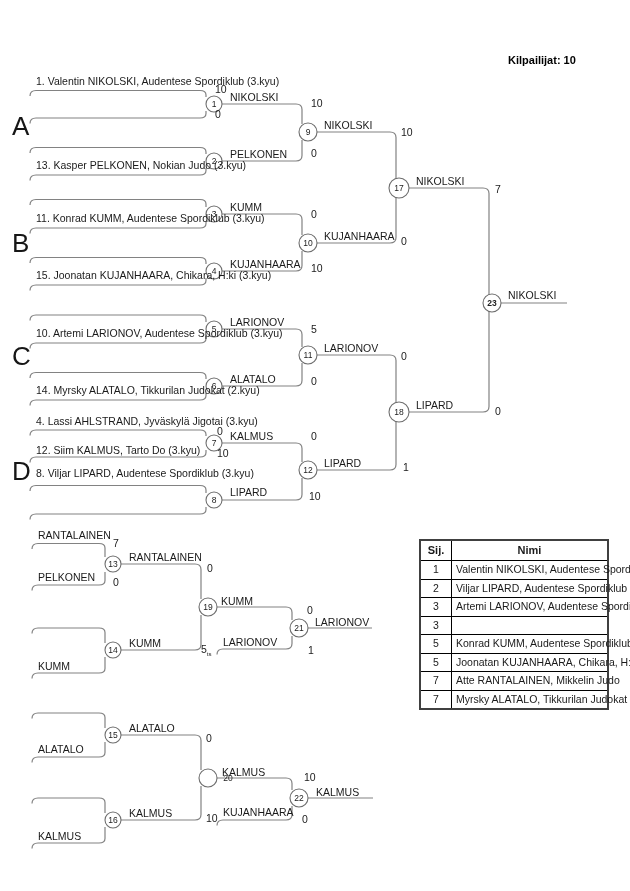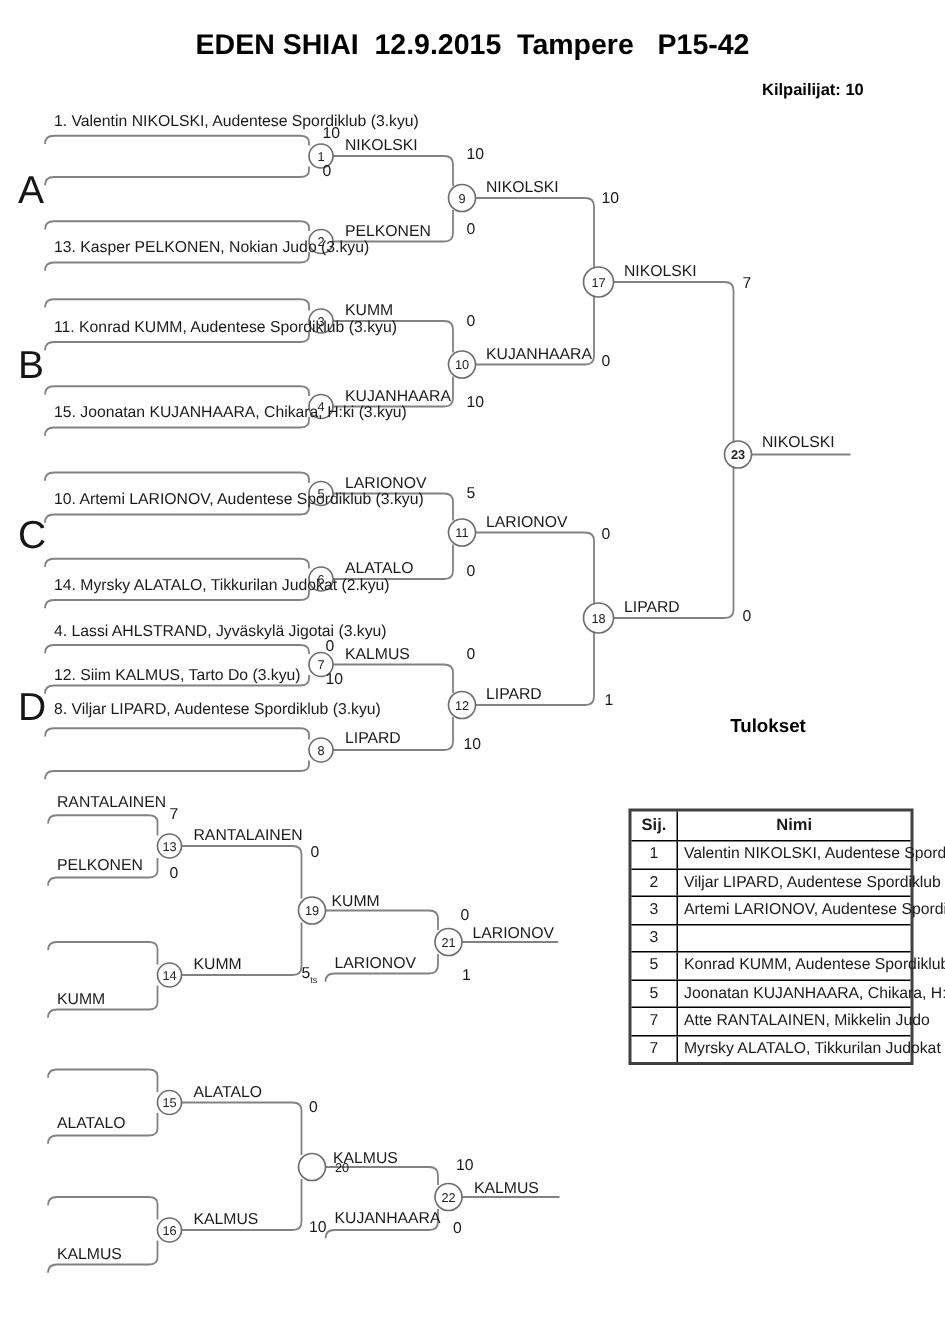--- a/index.html
+++ b/index.html
@@ -105,21 +105,20 @@
       <circle cx="113" cy="650" r="8"></circle>
       <circle cx="208" cy="607" r="9"></circle>
       <circle cx="299" cy="628" r="9"></circle>
       <circle cx="113" cy="735" r="8"></circle>
       <circle cx="113" cy="820" r="8"></circle>
       <circle cx="208" cy="778" r="9"></circle>
       <circle cx="299" cy="798" r="9"></circle>
     </g>
   </svg>
 
-  <div class="title">EDEN SHIAI  12.9.2015  Tampere   P15-42</div>
   <div class="kilp">Kilpailijat: 10</div>
 
   <div class="sec" style="left:12px;top:113px;">A</div>
   <div class="sec" style="left:12px;top:230px;">B</div>
   <div class="sec" style="left:12px;top:343px;">C</div>
   <div class="sec" style="left:12px;top:458px;">D</div>
 
   <div class="txt" style="left:36px;top:75px;">1. Valentin NIKOLSKI, Audentese Spordiklub (3.kyu)</div>
   <div class="txt" style="left:36px;top:159px;">13. Kasper PELKONEN, Nokian Judo (3.kyu)</div>
   <div class="txt" style="left:36px;top:212px;">11. Konrad KUMM, Audentese Spordiklub (3.kyu)</div>
@@ -208,21 +207,20 @@
   <div class="sc" style="left:113px;top:577px;">0</div>
   <div class="sc" style="left:207px;top:563px;">0</div>
   <div class="sc" style="left:201px;top:644px;"><span>5</span><sub>ts</sub></div>
   <div class="sc" style="left:307px;top:605px;">0</div>
   <div class="sc" style="left:308px;top:645px;">1</div>
   <div class="sc" style="left:206px;top:733px;">0</div>
   <div class="sc" style="left:206px;top:813px;">10</div>
   <div class="sc" style="left:304px;top:772px;">10</div>
   <div class="sc" style="left:302px;top:814px;">0</div>
 
-  <div class="res-head">Tulokset</div>
   <div class="res-table">
     <div class="res-row hdr">
       <div class="res-rank">Sij.</div>
       <div class="res-name">Nimi</div>
     </div>
     <div class="res-row">
       <div class="res-rank">1</div>
       <div class="res-name">Valentin NIKOLSKI, Audentese Spordiklub</div>
     </div>
     <div class="res-row">

